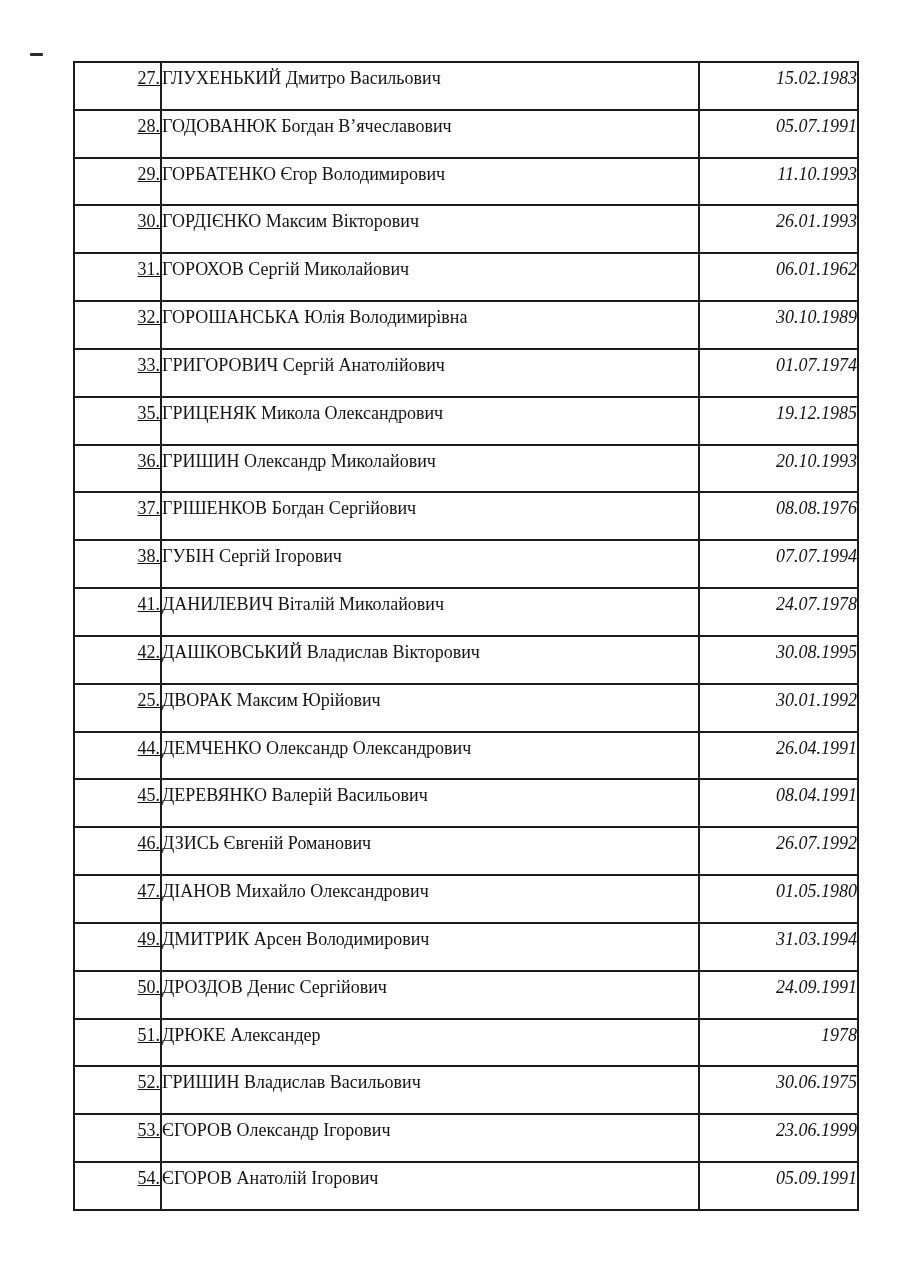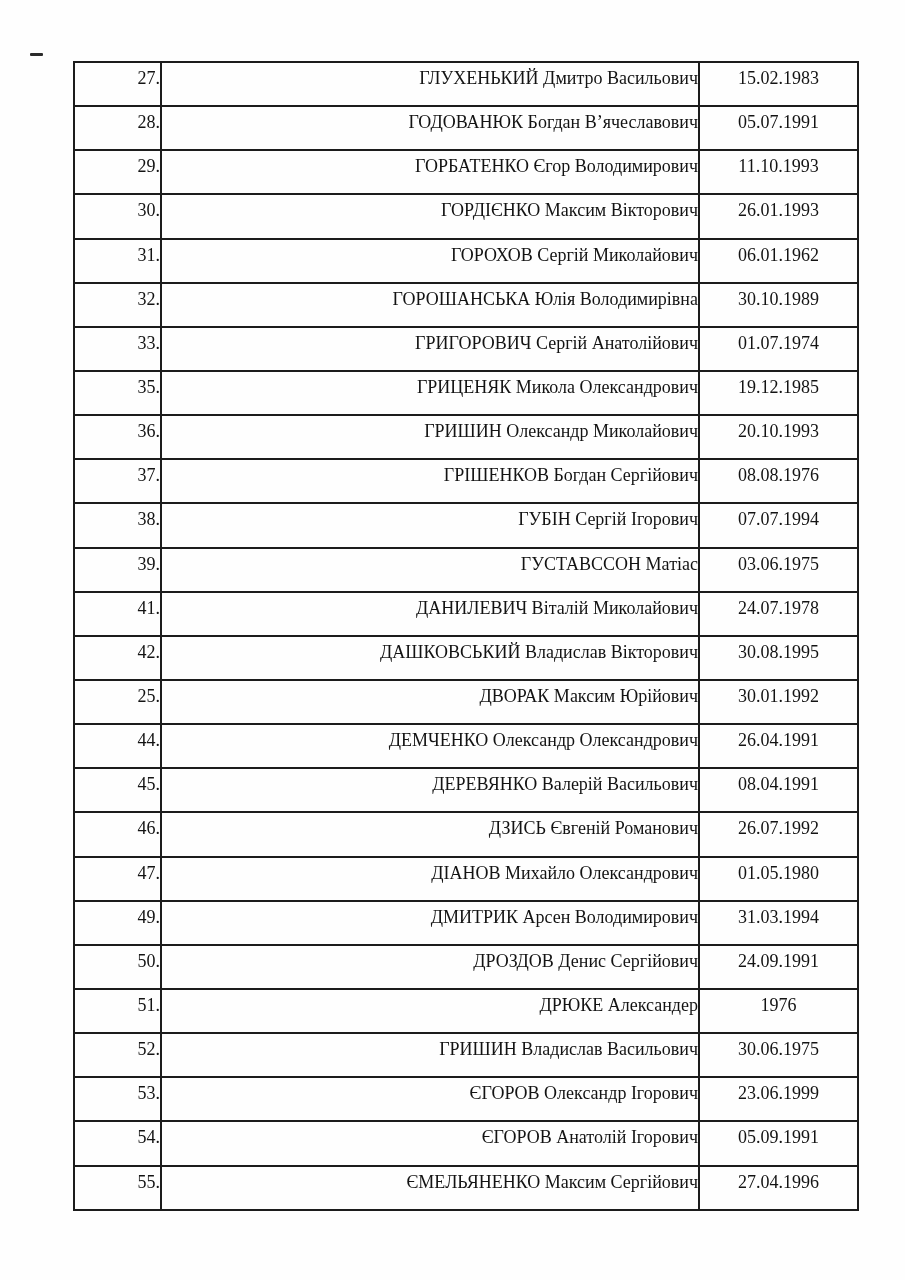--- a/index.html
+++ b/index.html
@@ -44,28 +44,30 @@
     line-height: 21px;
     white-space: nowrap;
     overflow: hidden;
   }
   col.c-num  { width: 87px;  }
   col.c-name { width: 538px; }
   col.c-dob  { width: 159px; }
   td.num {
     text-align: right;
     padding-right: 10px;
+    text-decoration: underline;
   }
   td.name {
-    text-align: right;
+    text-align: left;
     padding-left: 9px;
     margin-left: 48px;
   }
   td.dob {
-    text-align: center;
+    text-align: right;
+    font-style: italic;
   }
 </style>
 </head>
 <body>
 
 <div class="page">
   <div class="artifact-dash"></div>
   <table class="roster">
     <colgroup>
       <col class="c-num">
@@ -122,25 +124,20 @@
           <td class="num">37.</td>
           <td class="name">ГРІШЕНКОВ Богдан Сергійович</td>
           <td class="dob">08.08.1976</td>
         </tr>
         <tr>
           <td class="num">38.</td>
           <td class="name">ГУБІН Сергій Ігорович</td>
           <td class="dob">07.07.1994</td>
         </tr>
         <tr>
-          <td class="num">39.</td>
-          <td class="name">ГУСТАВССОН Матіас</td>
-          <td class="dob">03.06.1975</td>
-        </tr>
-        <tr>
           <td class="num">41.</td>
           <td class="name">ДАНИЛЕВИЧ Віталій Миколайович</td>
           <td class="dob">24.07.1978</td>
         </tr>
         <tr>
           <td class="num">42.</td>
           <td class="name">ДАШКОВСЬКИЙ Владислав Вікторович</td>
           <td class="dob">30.08.1995</td>
         </tr>
         <tr>
@@ -174,37 +171,32 @@
           <td class="dob">31.03.1994</td>
         </tr>
         <tr>
           <td class="num">50.</td>
           <td class="name">ДРОЗДОВ Денис Сергійович</td>
           <td class="dob">24.09.1991</td>
         </tr>
         <tr>
           <td class="num">51.</td>
           <td class="name">ДРЮКЕ Александер</td>
-          <td class="dob">1976</td>
+          <td class="dob">1978</td>
         </tr>
         <tr>
           <td class="num">52.</td>
           <td class="name">ГРИШИН Владислав Васильович</td>
           <td class="dob">30.06.1975</td>
         </tr>
         <tr>
           <td class="num">53.</td>
           <td class="name">ЄГОРОВ Олександр Ігорович</td>
           <td class="dob">23.06.1999</td>
         </tr>
         <tr>
           <td class="num">54.</td>
           <td class="name">ЄГОРОВ Анатолій Ігорович</td>
           <td class="dob">05.09.1991</td>
-        </tr>
-        <tr>
-          <td class="num">55.</td>
-          <td class="name">ЄМЕЛЬЯНЕНКО Максим Сергійович</td>
-          <td class="dob">27.04.1996</td>
         </tr>
       </tbody>
   </table>
 </div>
 
 </body></html>

